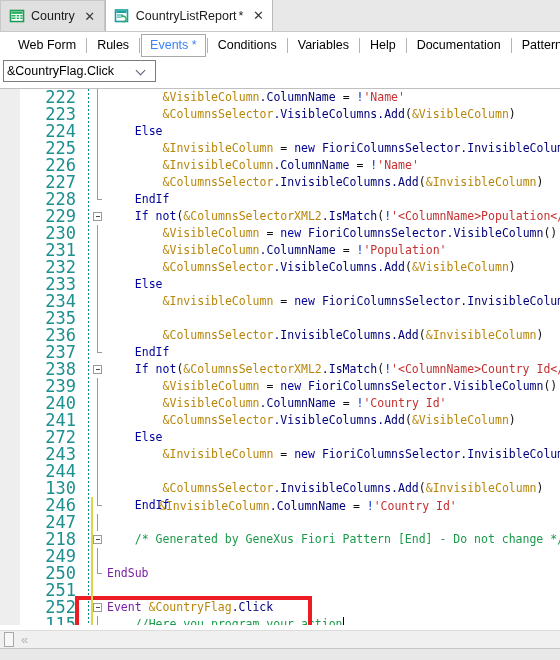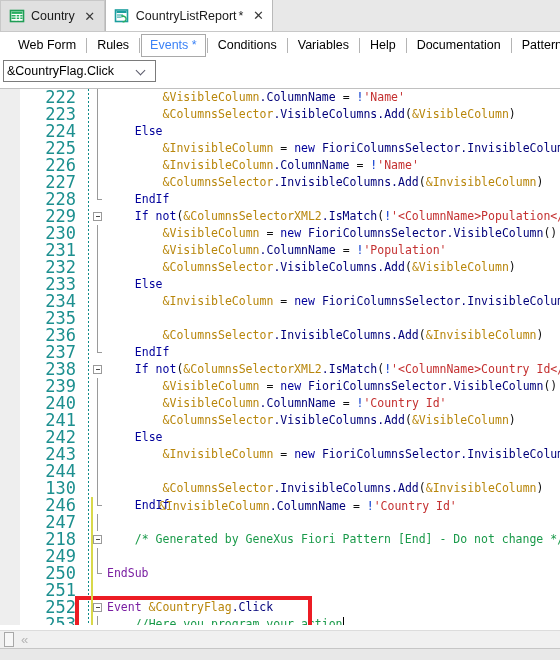--- a/index.html
+++ b/index.html
@@ -370,32 +370,32 @@
           <div class="lnum" style="top: 170px;">232</div>
           <div class="lnum" style="top: 187px;">233</div>
           <div class="lnum" style="top: 204px;">234</div>
           <div class="lnum" style="top: 221px;">235</div>
           <div class="lnum" style="top: 238px;">236</div>
           <div class="lnum" style="top: 255px;">237</div>
           <div class="lnum" style="top: 272px;">238</div>
           <div class="lnum" style="top: 289px;">239</div>
           <div class="lnum" style="top: 306px;">240</div>
           <div class="lnum" style="top: 323px;">241</div>
-          <div class="lnum" style="top: 340px;">242</div>
+          <div class="lnum" style="top: 340px;">272</div>
           <div class="lnum" style="top: 357px;">243</div>
           <div class="lnum" style="top: 374px;">244</div>
           <div class="lnum" style="top: 391px;">130</div>
           <div class="lnum" style="top: 408px;">246</div>
           <div class="lnum" style="top: 425px;">247</div>
           <div class="lnum" style="top: 442px;">218</div>
           <div class="lnum" style="top: 459px;">249</div>
           <div class="lnum" style="top: 476px;">250</div>
           <div class="lnum" style="top: 493px;">251</div>
           <div class="lnum" style="top: 510px;">252</div>
-          <div class="lnum" style="top: 527px;">253</div>
+          <div class="lnum" style="top: 527px;">115</div>
         </div>
       <div class="dottedline"></div>
       <div class="foldcol">
           <div class="foldline" style="top: 0px; height: 17px;"></div>
           <div class="foldline" style="top: 17px; height: 17px;"></div>
           <div class="foldline" style="top: 34px; height: 17px;"></div>
           <div class="foldline" style="top: 51px; height: 17px;"></div>
           <div class="foldline" style="top: 68px; height: 17px;"></div>
           <div class="foldline" style="top: 85px; height: 17px;"></div>
           <div class="foldline" style="top: 102px; height: 9px;"></div>

